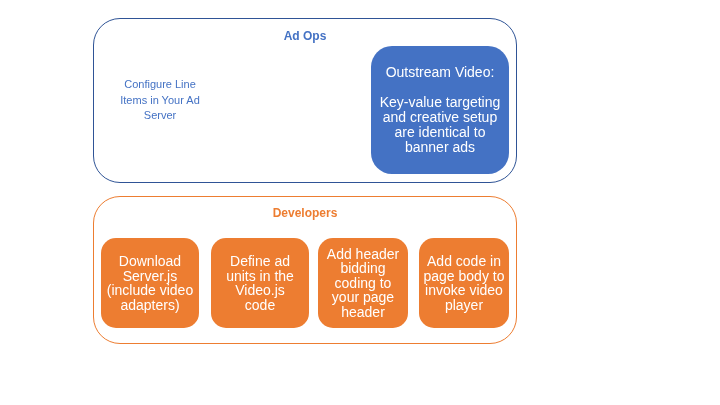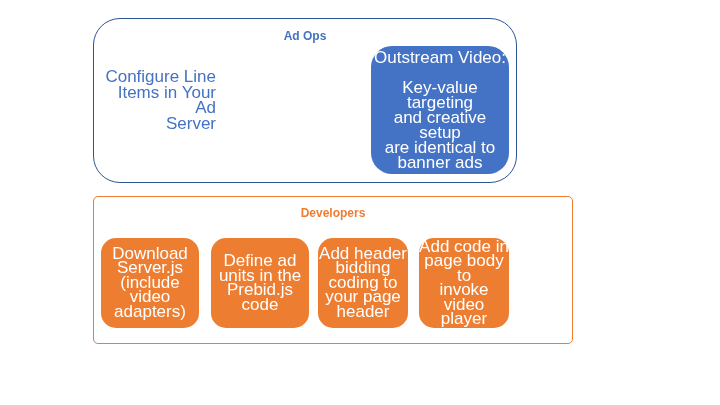--- a/index.html
+++ b/index.html
@@ -19,55 +19,55 @@
     background: #ffffff;
   }
   .group-adops {
     left: 93px; top: 18px;
     width: 424px; height: 165px;
     border: 1.5px solid var(--blue-border, #2F5496);
     border-radius: 27px;
   }
   .group-dev {
     left: 93px; top: 196px;
-    width: 480px; height: 148px;
+    width: 424px; height: 148px;
     border: 1.5px solid var(--orange, #ED7D31);
-    border-radius: 5px;
+    border-radius: 27px;
   }
   .group-title {
     position: absolute;
     left: 0; right: 0;
     text-align: center;
     font-size: 12px;
     font-weight: bold;
     line-height: 15px;
   }
   .group-adops .group-title { top: 10px; color: var(--blue-text, #4472C4); }
   .group-dev   .group-title { top: 9px;  color: var(--orange, #ED7D31); }
   .side-note {
     position: absolute;
-    left: 10px; top: 50px;
+    left: 10px; top: 58px;
     width: 112px;
     color: var(--blue-text, #4472C4);
-    font-size: 17px;
+    font-size: 11px;
     line-height: 15.5px;
-    text-align: right;
+    text-align: center;
     white-space: pre-line;
   }
   .box {
     position: absolute;
     display: flex;
     align-items: center;
     justify-content: center;
     text-align: center;
     color: #ffffff;
   }
   .box .box-text {
     white-space: pre-line;
-    font-size: 17px;
+    font-size: 14px;
     line-height: 15px;
   }
   .blue-box { background: var(--blue-fill, #4472C4); }
   .orange-box { background: var(--orange, #ED7D31); border-radius: 15px; }
   .box-instream  { left: 124px; top: 45px; width: 140px; height: 89px;  border-radius: 18px; }
   .box-outstream { left: 277px; top: 27px; width: 138px; height: 128px; border-radius: 21px; }
   .dev-box { top: 41px; height: 90px; }
   .dev-box .box-text { line-height: 14.5px; }
   .box-dev-0 { left: 7px;   width: 98px; }
   .box-dev-1 { left: 117px; width: 98px; }
@@ -98,21 +98,21 @@
     <div class="group-title">Developers</div>
     <div class="box orange-box dev-box box-dev-0">
       <span class="box-text">Download
 Server.js
 (include video
 adapters)</span>
     </div>
     <div class="box orange-box dev-box box-dev-1">
       <span class="box-text">Define ad
 units in the
-Prebid.js
+Video.js
 code</span>
     </div>
     <div class="box orange-box dev-box box-dev-3">
       <span class="box-text">Add code in
 page body to
 invoke video
 player</span>
     </div>
     <div class="box orange-box dev-box box-dev-2">
       <span class="box-text">Add header

